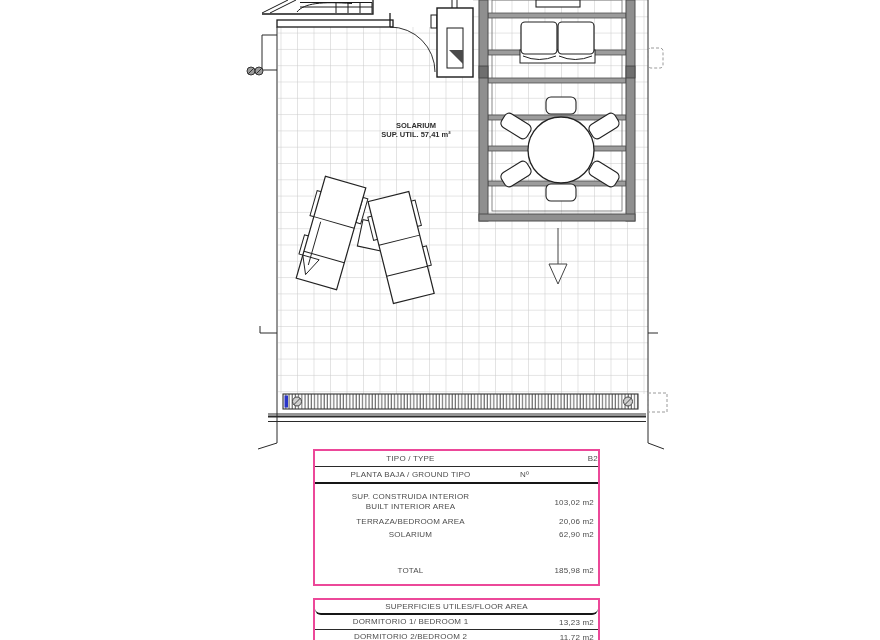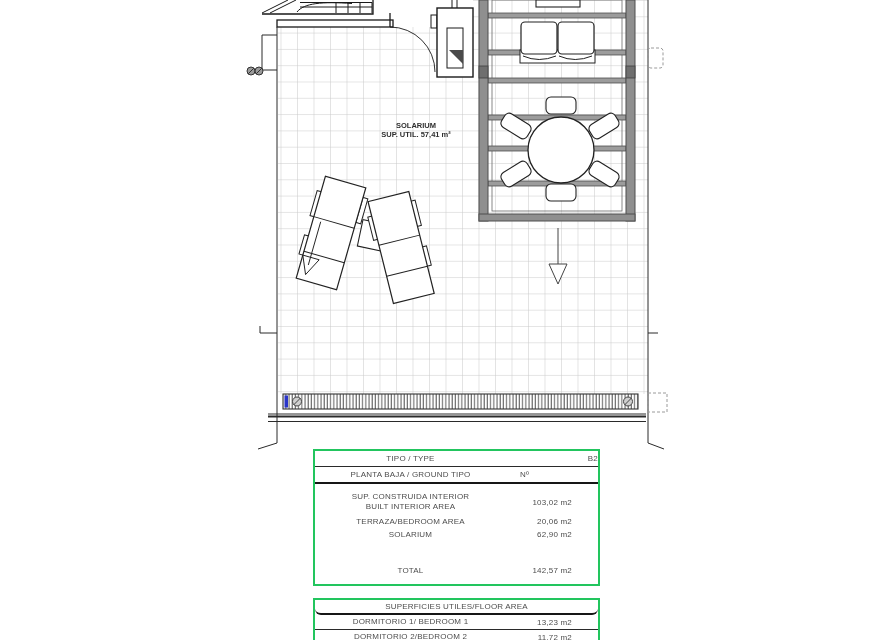--- a/index.html
+++ b/index.html
@@ -3,26 +3,26 @@
 <meta charset="utf-8">
 <style>
   html,body{margin:0;padding:0;}
   body{
     width:880px;height:640px;overflow:hidden;background:#ffffff;
     font-family:"Liberation Sans", sans-serif;position:relative;
   }
   #plan{position:absolute;left:0;top:0;}
   .tbl{
     position:absolute;left:313px;width:287px;background:#fff;
-    border:2px solid #22c55e;color:#4d4d4d;font-size:8px;letter-spacing:.2px;
+    border:2px solid #ec4899;color:#4d4d4d;font-size:8px;letter-spacing:.2px;
     box-sizing:border-box;
   }
   .tbl .row{display:flex;align-items:center;}
   .tbl .lbl{flex:1;text-align:center;line-height:1.25;}
-  .tbl .val{width:92px;text-align:right;padding-right:26px;box-sizing:border-box;}
+  .tbl .val{width:92px;text-align:right;padding-right:4px;box-sizing:border-box;}
   .tbl .val.center{text-align:right;padding-right:0;}
   .tbl .val.left{text-align:left;padding-left:14px;}
   #main-table{top:449px;}
   #main-table .hdr1{height:15px;border-bottom:1px solid #2a2a2a;}
   #main-table .hdr2{height:15px;border-bottom:2px solid #161616;}
   #main-table .body{padding:5px 0 6px 0;}
   #main-table .r-tall{min-height:26px;}
   #main-table .r{min-height:13px;}
   #main-table .spacer{height:22px;}
   #main-table .r-total{min-height:15px;}
@@ -203,21 +203,21 @@
       <div class="lbl">TERRAZA/BEDROOM AREA</div>
       <div class="val">20,06 m2</div>
     </div>
     <div class="row r">
       <div class="lbl">SOLARIUM</div>
       <div class="val">62,90 m2</div>
     </div>
     <div class="spacer"></div>
     <div class="row r-total">
       <div class="lbl">TOTAL</div>
-      <div class="val">142,57 m2</div>
+      <div class="val">185,98 m2</div>
     </div>
   </div>
 </div>
 
 <div class="tbl" id="areas-table">
   <div class="row hdr">
     <div class="lbl">SUPERFICIES UTILES/FLOOR AREA</div>
   </div>
   <div class="row r b">
     <div class="lbl">DORMITORIO 1/ BEDROOM 1</div>

